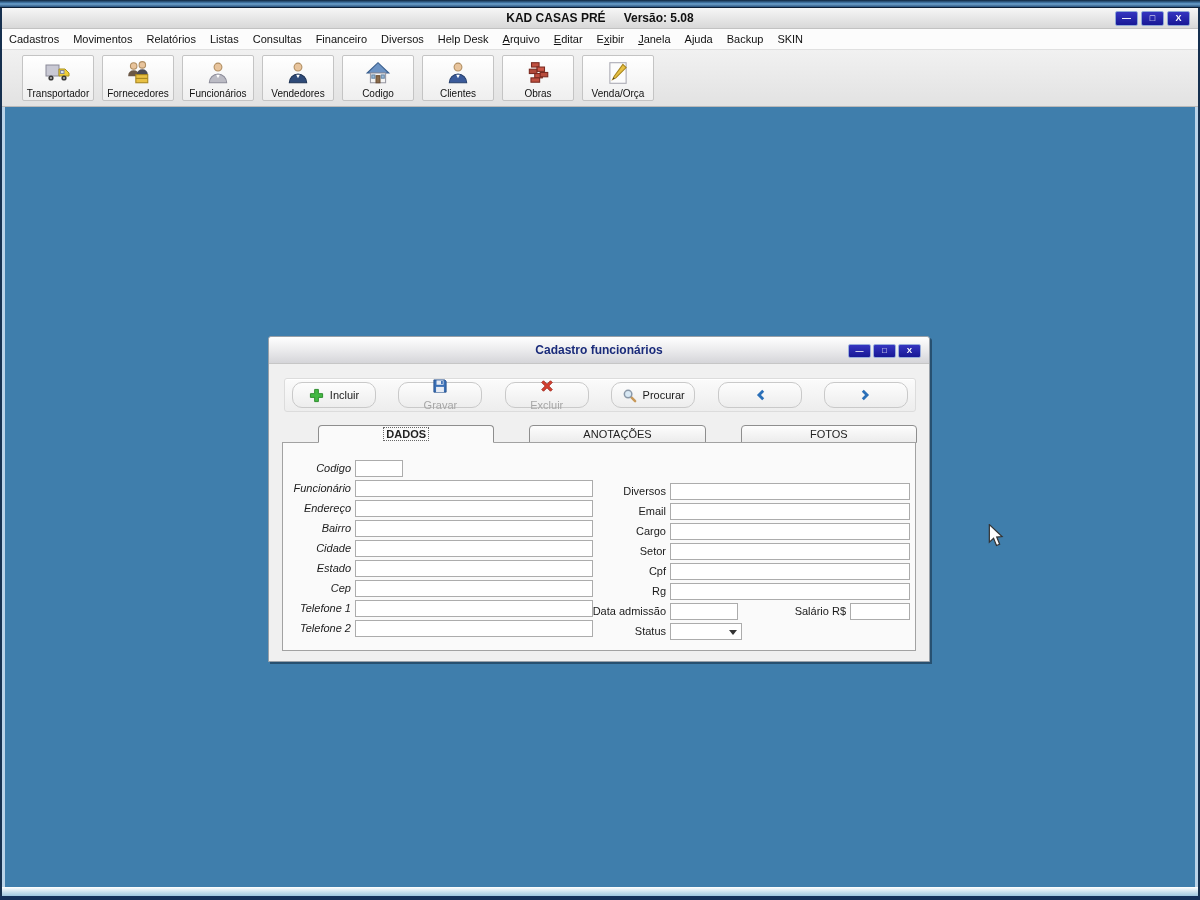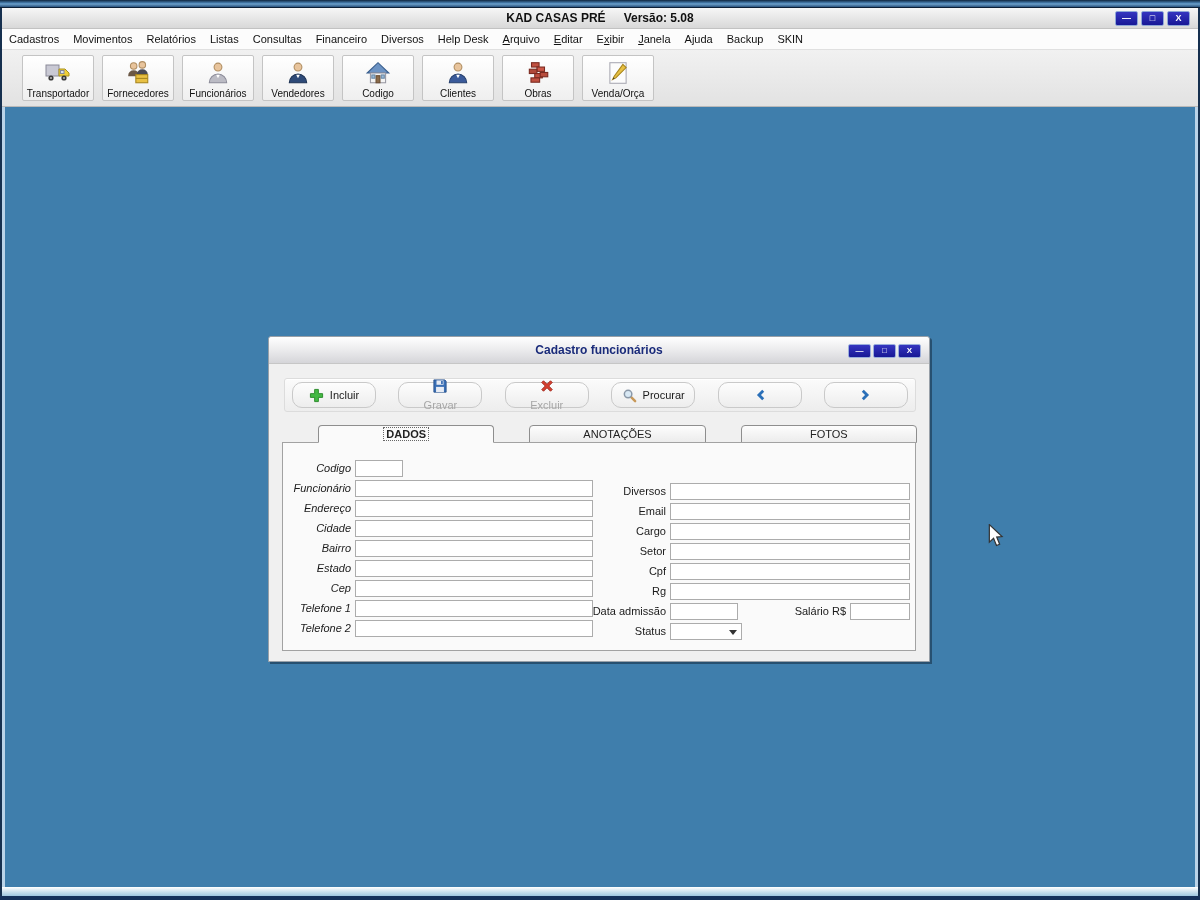--- a/index.html
+++ b/index.html
@@ -319,25 +319,25 @@
       </div>
       <div class="frow">
         <label class="flabel">Funcionário</label>
         <input class="finput" value="" style="">
       </div>
       <div class="frow">
         <label class="flabel">Endereço</label>
         <input class="finput" value="" style="">
       </div>
       <div class="frow">
+        <label class="flabel">Bairro</label>
+        <input class="finput" value="" style="">
+      </div>
+      <div class="frow">
         <label class="flabel">Cidade</label>
-        <input class="finput" value="" style="">
-      </div>
-      <div class="frow">
-        <label class="flabel">Bairro</label>
         <input class="finput" value="" style="">
       </div>
       <div class="frow">
         <label class="flabel">Estado</label>
         <input class="finput" value="" style="">
       </div>
       <div class="frow">
         <label class="flabel">Cep</label>
         <input class="finput" value="" style="">
       </div>

